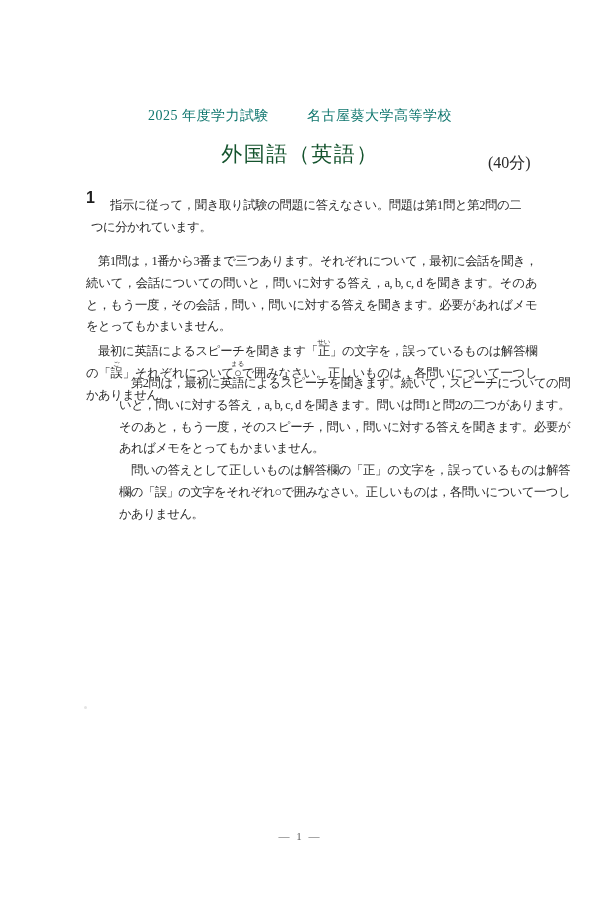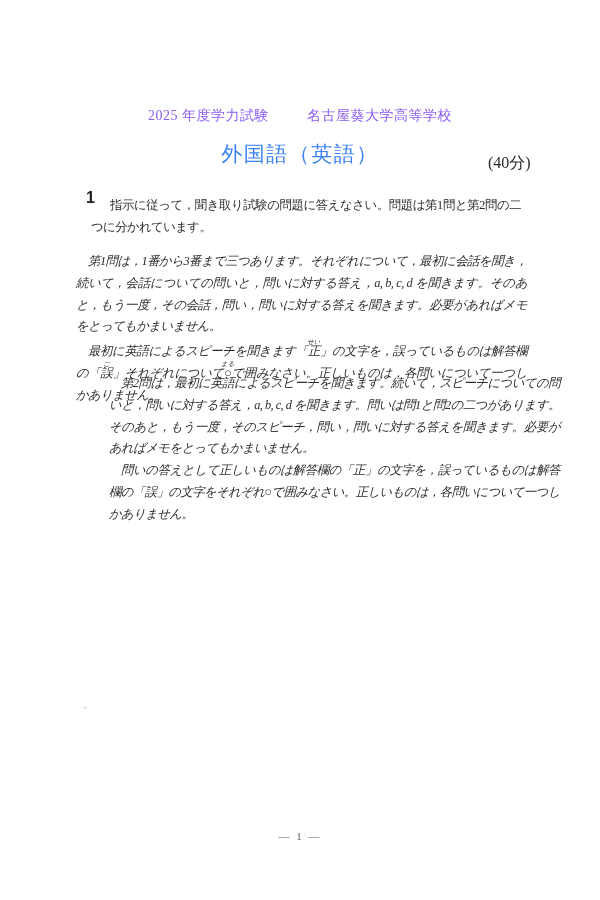--- a/index.html
+++ b/index.html
@@ -15,33 +15,33 @@
 
   
   .exam-header {
     position: absolute;
     top: 107px; left: 0; right: 0;
     display: flex;
     justify-content: center;
     gap: 38px;
     font-size: 14px;
     letter-spacing: 0.5px;
-    color: #8b5cf6;
+    color: #0f766e;
   }
 
   
   .subject-title {
     position: absolute;
     top: 140px; left: 0; right: 0;
     margin: 0;
     text-align: center;
     font-size: 21px;
     font-weight: 500;
     letter-spacing: 1.5px;
-    color: #3b82f6;
+    color: #14532d;
   }
   .duration {
     position: absolute;
     top: 153px; left: 488px;
     font-size: 16px;
     color: #2a2a2a;
   }
 
   
   .question1 {
@@ -66,23 +66,22 @@
   
   .jp-text {
     font-size: 12.4px;
     line-height: 21.8px;
     letter-spacing: -0.6px;
     text-align: justify;
     color: #2b2b2b;
   }
   .body-block {
     position: absolute;
-    left: 76px;
+    left: 86px;
     width: 451px;
-    font-style: italic;
   }
   .body-block .para {
     margin: 0;
     text-indent: 12px;
   }
   #part1-block { top: 251px; }
   #part2-block { top: 373px; margin-left: 33px; }
 
   
   ruby { ruby-align: center; }

